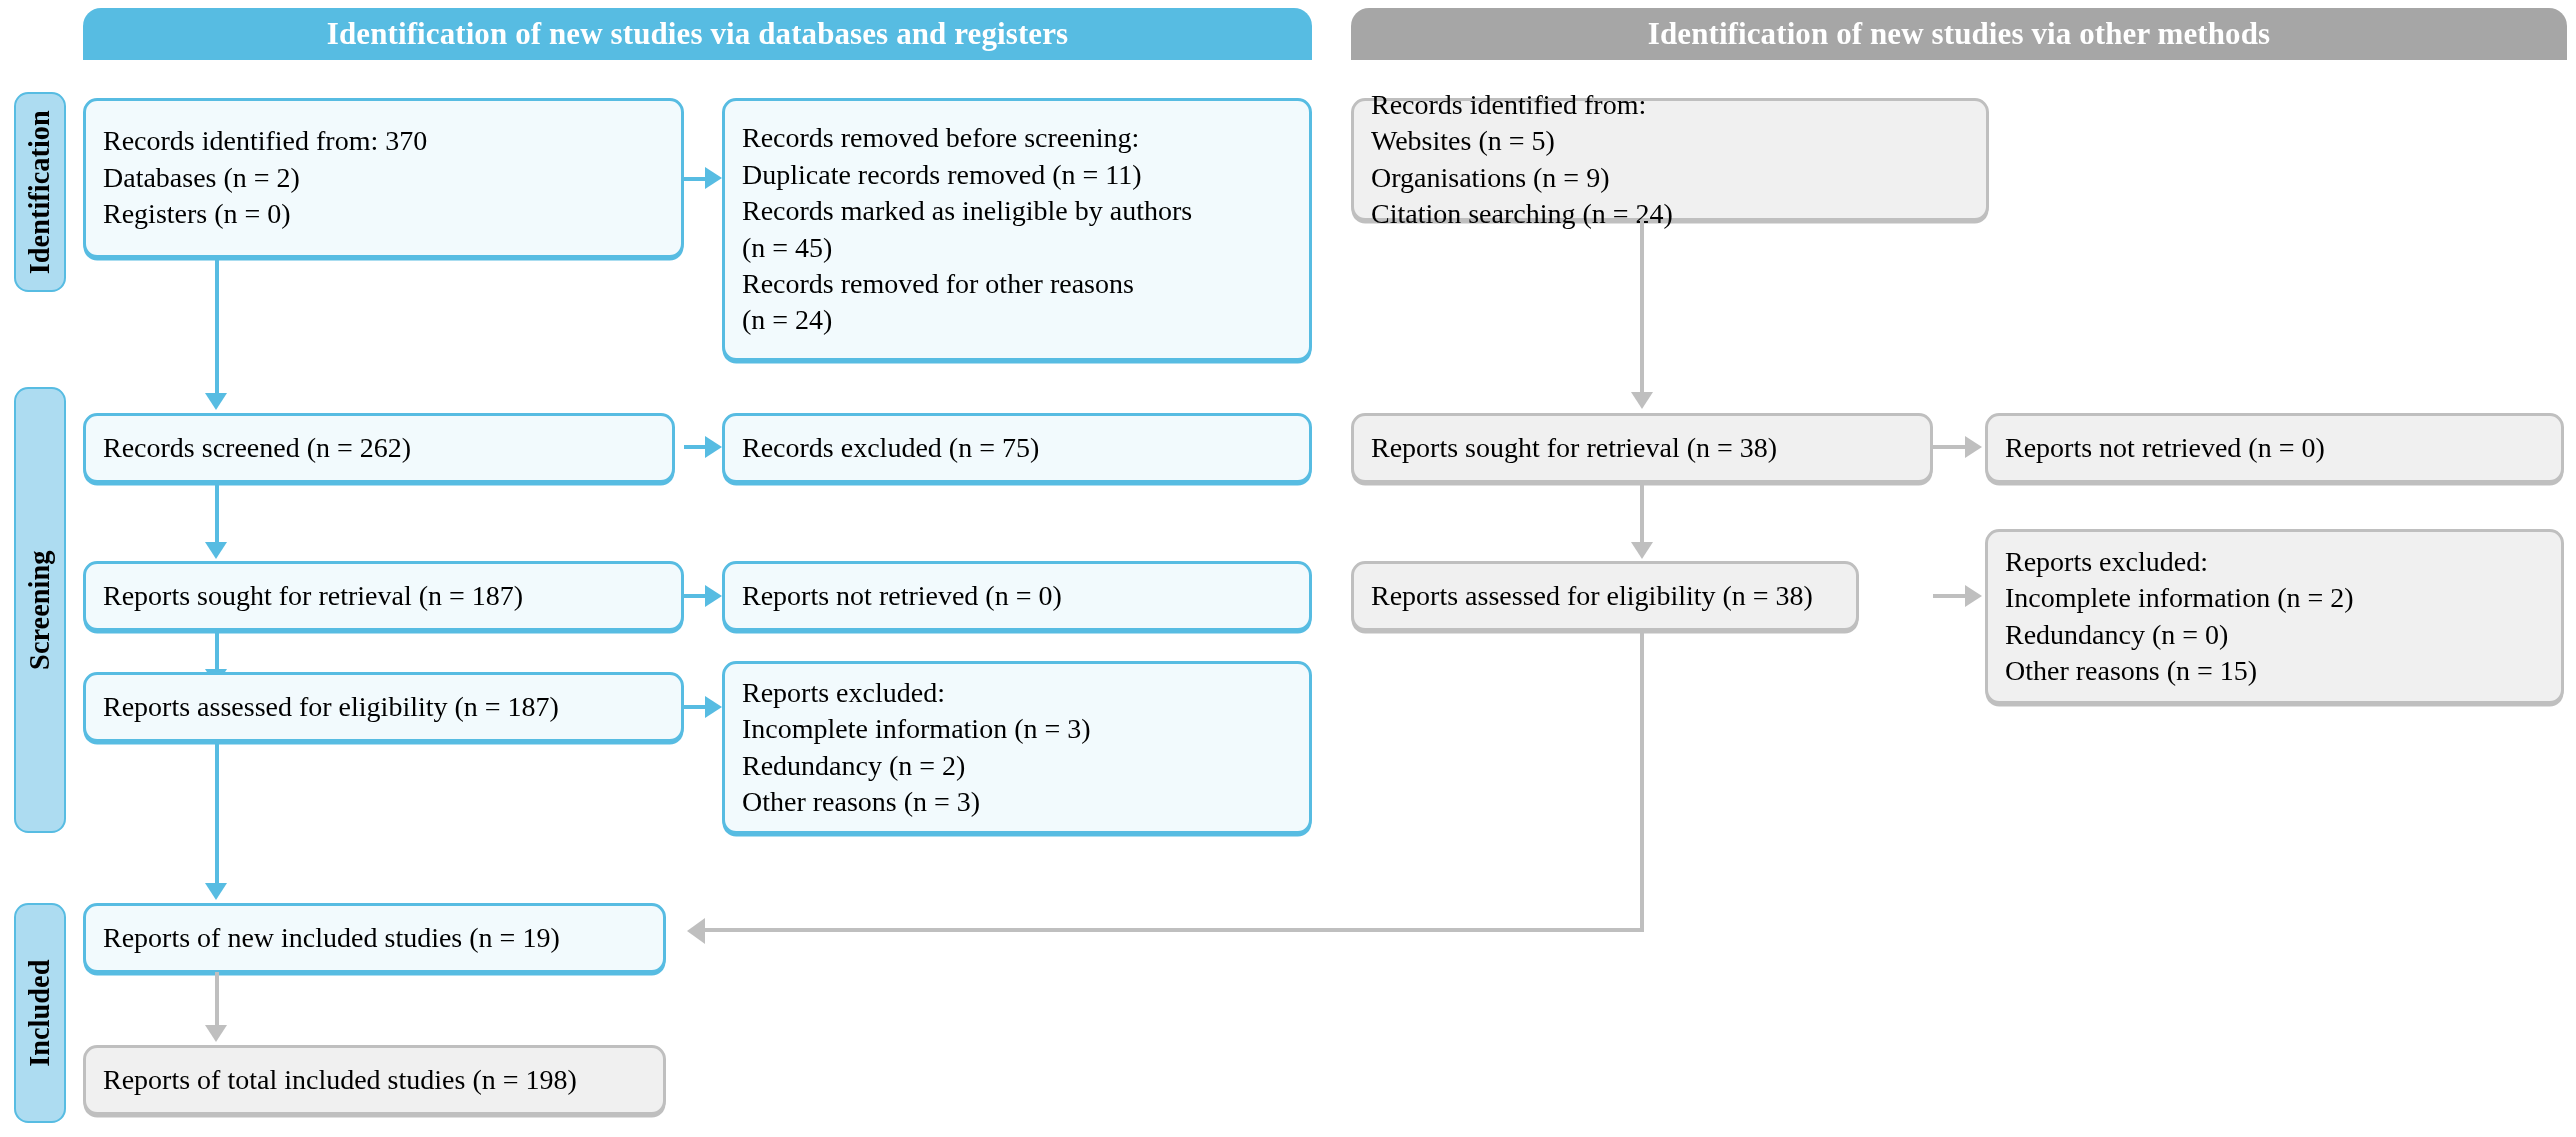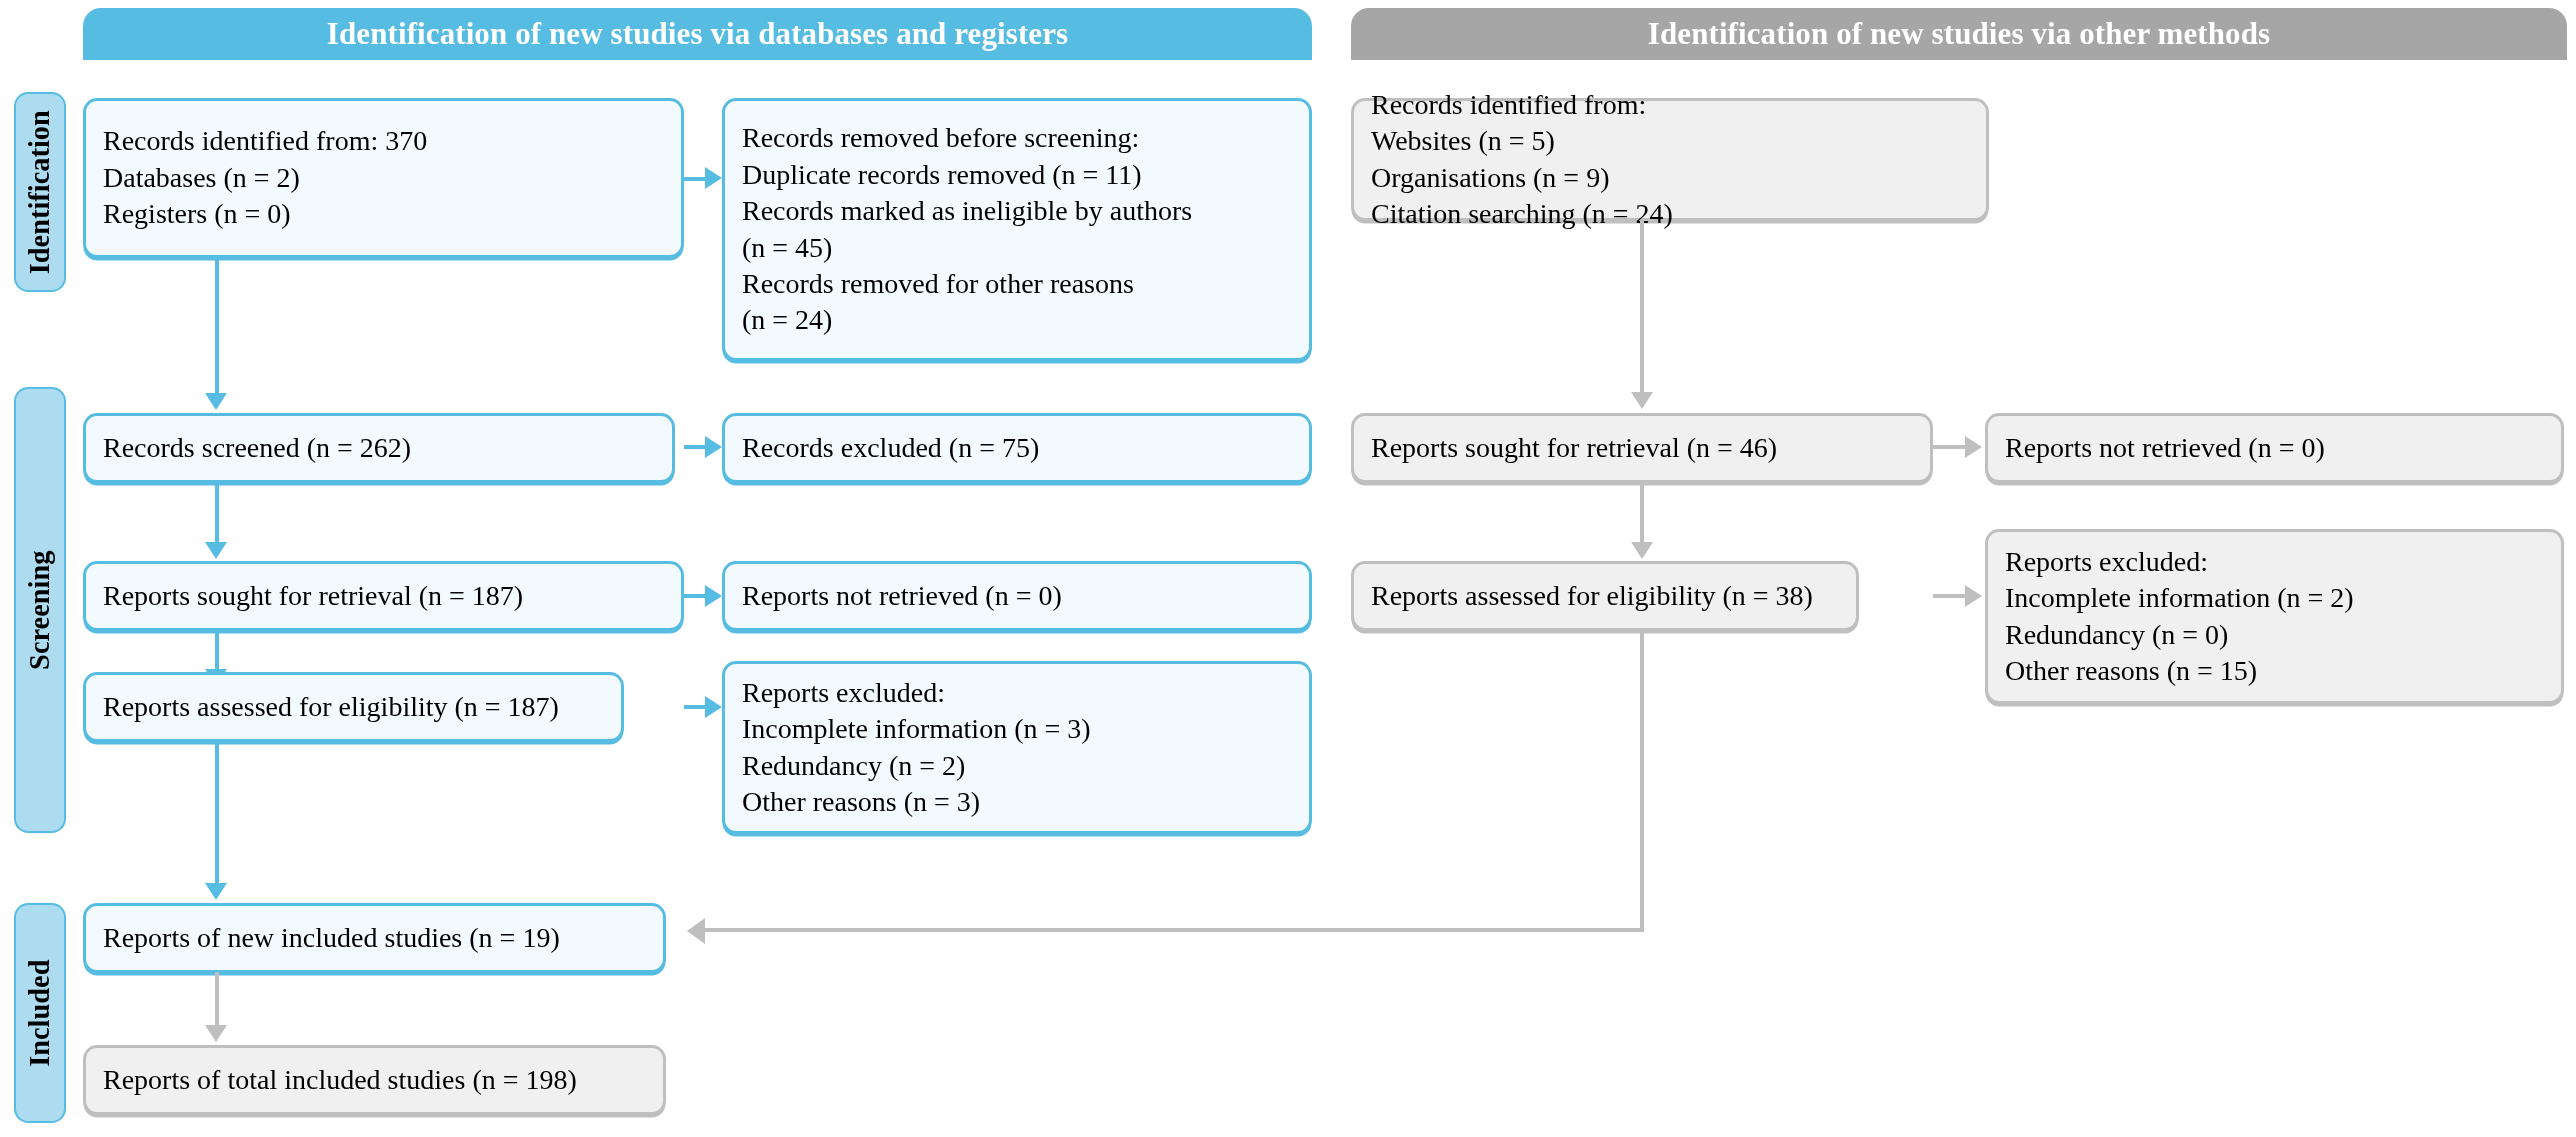--- a/index.html
+++ b/index.html
@@ -149,21 +149,21 @@
   <div class="fbox blue" style="left:722px;top:561px;width:590px;height:70px;">
     <div class="line">Reports not retrieved (n = 0)</div>
   </div>
 
   <div class="hline c-blue" style="left:684px;top:594px;width:23px;"></div>
   <div class="arrow right c-blue" style="left:705px;top:585px;"></div>
 
   <div class="vline c-blue" style="left:215px;top:631px;height:40px;"></div>
   <div class="arrow down c-blue" style="left:205px;top:669px;"></div>
 
-  <div class="fbox blue" style="left:83px;top:672px;width:541px;height:70px;">
+  <div class="fbox blue" style="left:83px;top:672px;width:601px;height:70px;">
     <div class="line">Reports assessed for eligibility (n = 187)</div>
   </div>
 
   <div class="fbox blue" style="left:722px;top:661px;width:590px;height:173px;">
     <div class="line">Reports excluded:</div>
     <div class="line">Incomplete information (n = 3)</div>
     <div class="line">Redundancy (n = 2)</div>
     <div class="line">Other reasons (n = 3)</div>
   </div>
 
@@ -177,21 +177,21 @@
     <div class="line">Records identified from:</div>
     <div class="line">Websites (n = 5)</div>
     <div class="line">Organisations (n = 9)</div>
     <div class="line">Citation searching (n = 24)</div>
   </div>
 
   <div class="vline c-grey" style="left:1640px;top:221px;height:173px;"></div>
   <div class="arrow down c-grey" style="left:1631px;top:392px;"></div>
 
   <div class="fbox grey" style="left:1351px;top:413px;width:582px;height:70px;">
-    <div class="line">Reports sought for retrieval (n = 46)</div>
+    <div class="line">Reports sought for retrieval (n = 38)</div>
   </div>
 
   <div class="fbox grey" style="left:1985px;top:413px;width:579px;height:70px;">
     <div class="line">Reports not retrieved (n = 0)</div>
   </div>
 
   <div class="hline c-grey" style="left:1933px;top:445px;width:34px;"></div>
   <div class="arrow right c-grey" style="left:1965px;top:436px;"></div>
 
   <div class="vline c-grey" style="left:1640px;top:482px;height:62px;"></div>

